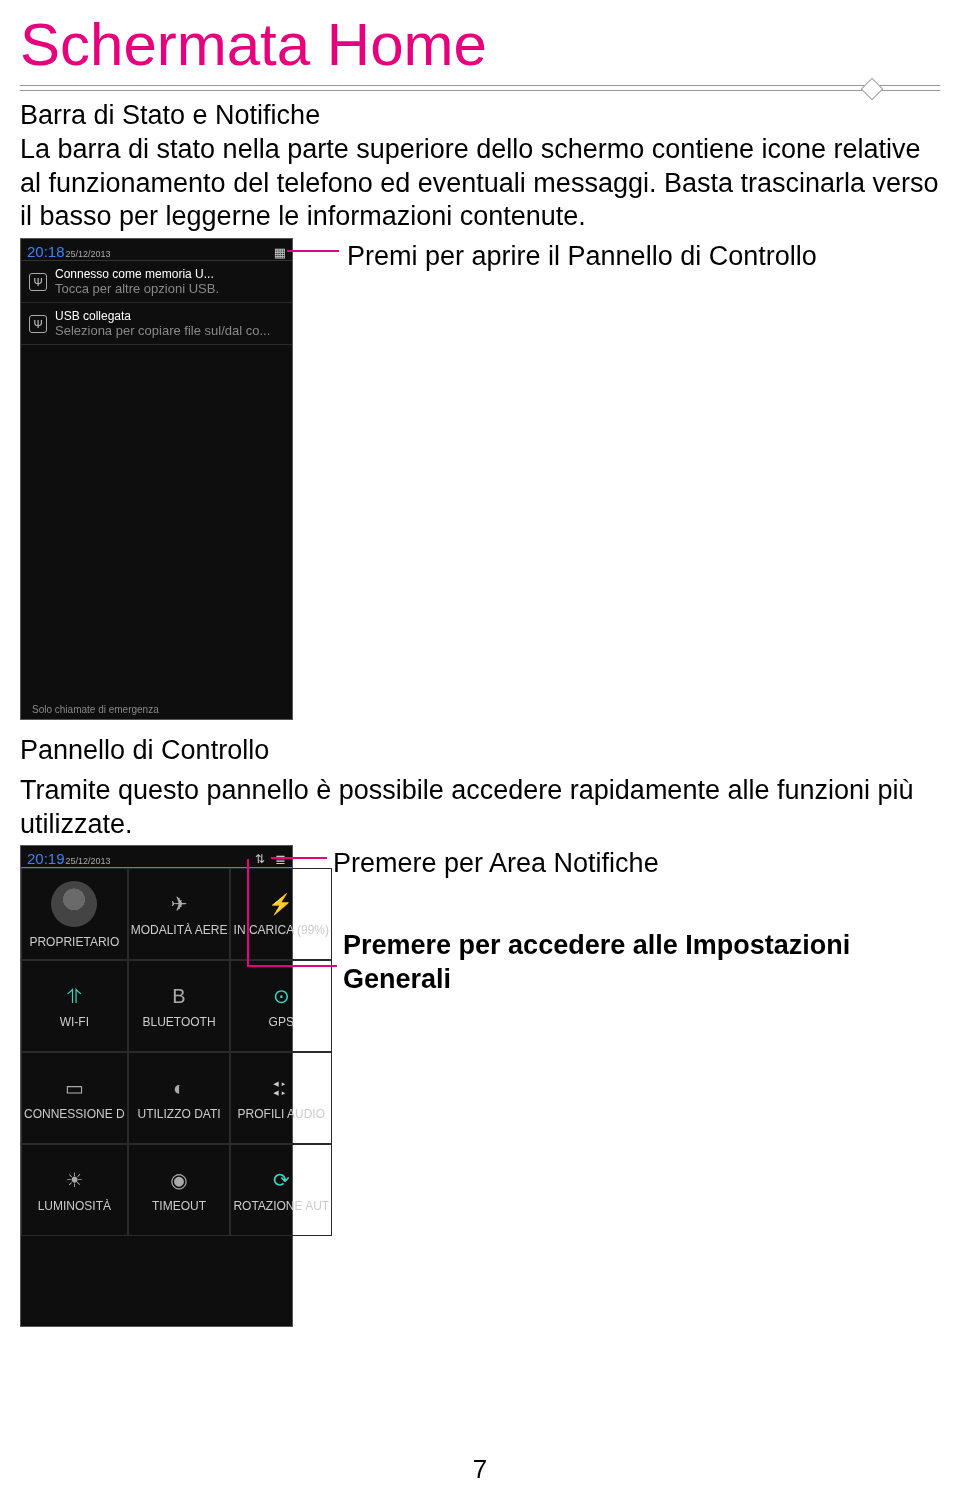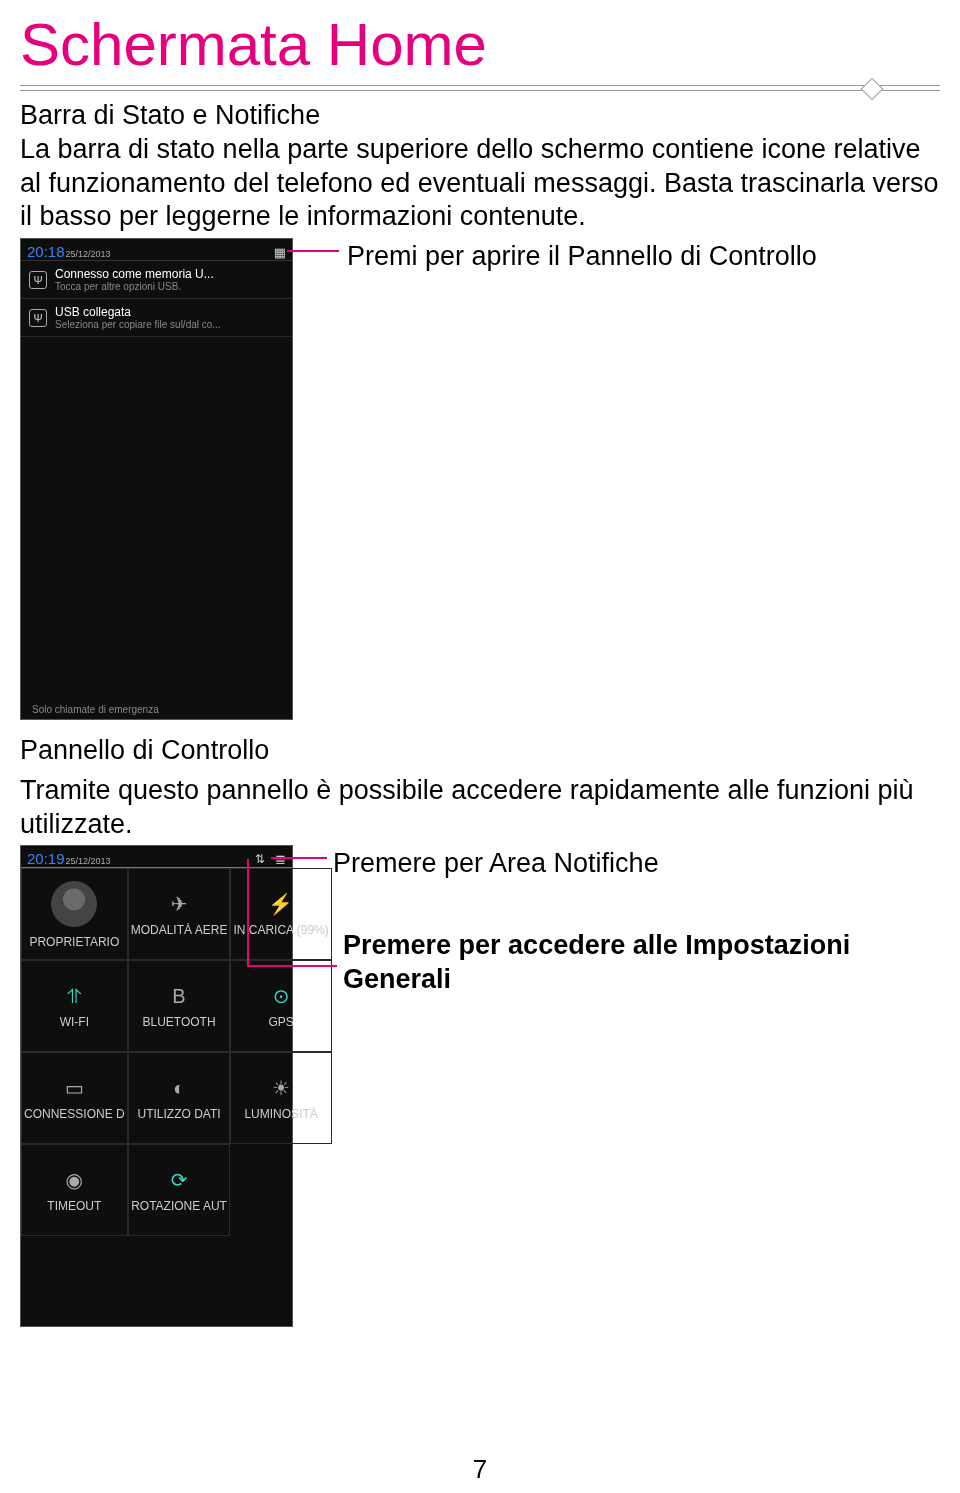--- a/index.html
+++ b/index.html
@@ -77,21 +77,21 @@
   .notif-icon {
     width: 18px; height: 18px;
     border: 1px solid #aaa;
     border-radius: 3px;
     font-size: 11px;
     display: flex; align-items: center; justify-content: center;
     color: #ccc;
   }
   .notif-texts { flex: 1; overflow: hidden; }
   .notif-title { font-size: 12px; color: #fff; white-space: nowrap; overflow: hidden; text-overflow: ellipsis; }
-  .notif-sub { font-size: 10px; color: #888; white-space: nowrap; overflow: hidden; text-overflow: ellipsis; }
+  .notif-sub { font-size: 13px; color: #888; white-space: nowrap; overflow: hidden; text-overflow: ellipsis; }
   .notif-footer {
     position: absolute;
     bottom: 6px;
     left: 11px;
     font-size: 10px;
     color: #888;
   }
   .phone1-wrap { position: relative; height: 482px; }
   .callout {
     font-size: 27px;
@@ -250,20 +250,31 @@
         </div>
         <div class="qs-tile">
           <div class="qs-tile-icon">▭</div>
           <div class="qs-tile-label">CONNESSIONE D</div>
         </div>
         <div class="qs-tile">
           <div class="qs-tile-icon">◐</div>
           <div class="qs-tile-label">UTILIZZO DATI</div>
         </div>
         <div class="qs-tile">
+          <div class="qs-tile-icon">
+            <div class="qs-sliders">
+              <span>◀</span>
+              <span>▸</span>
+              <span>◀</span>
+              <span>▸</span>
+            </div>
+          </div>
+          <div class="qs-tile-label">PROFILI AUDIO</div>
+        </div>
+        <div class="qs-tile">
           <div class="qs-tile-icon">☀</div>
           <div class="qs-tile-label">LUMINOSITÀ</div>
         </div>
         <div class="qs-tile">
           <div class="qs-tile-icon">◉</div>
           <div class="qs-tile-label">TIMEOUT</div>
         </div>
         <div class="qs-tile">
           <div class="qs-tile-icon accent">⟳</div>
           <div class="qs-tile-label">ROTAZIONE AUT</div>

